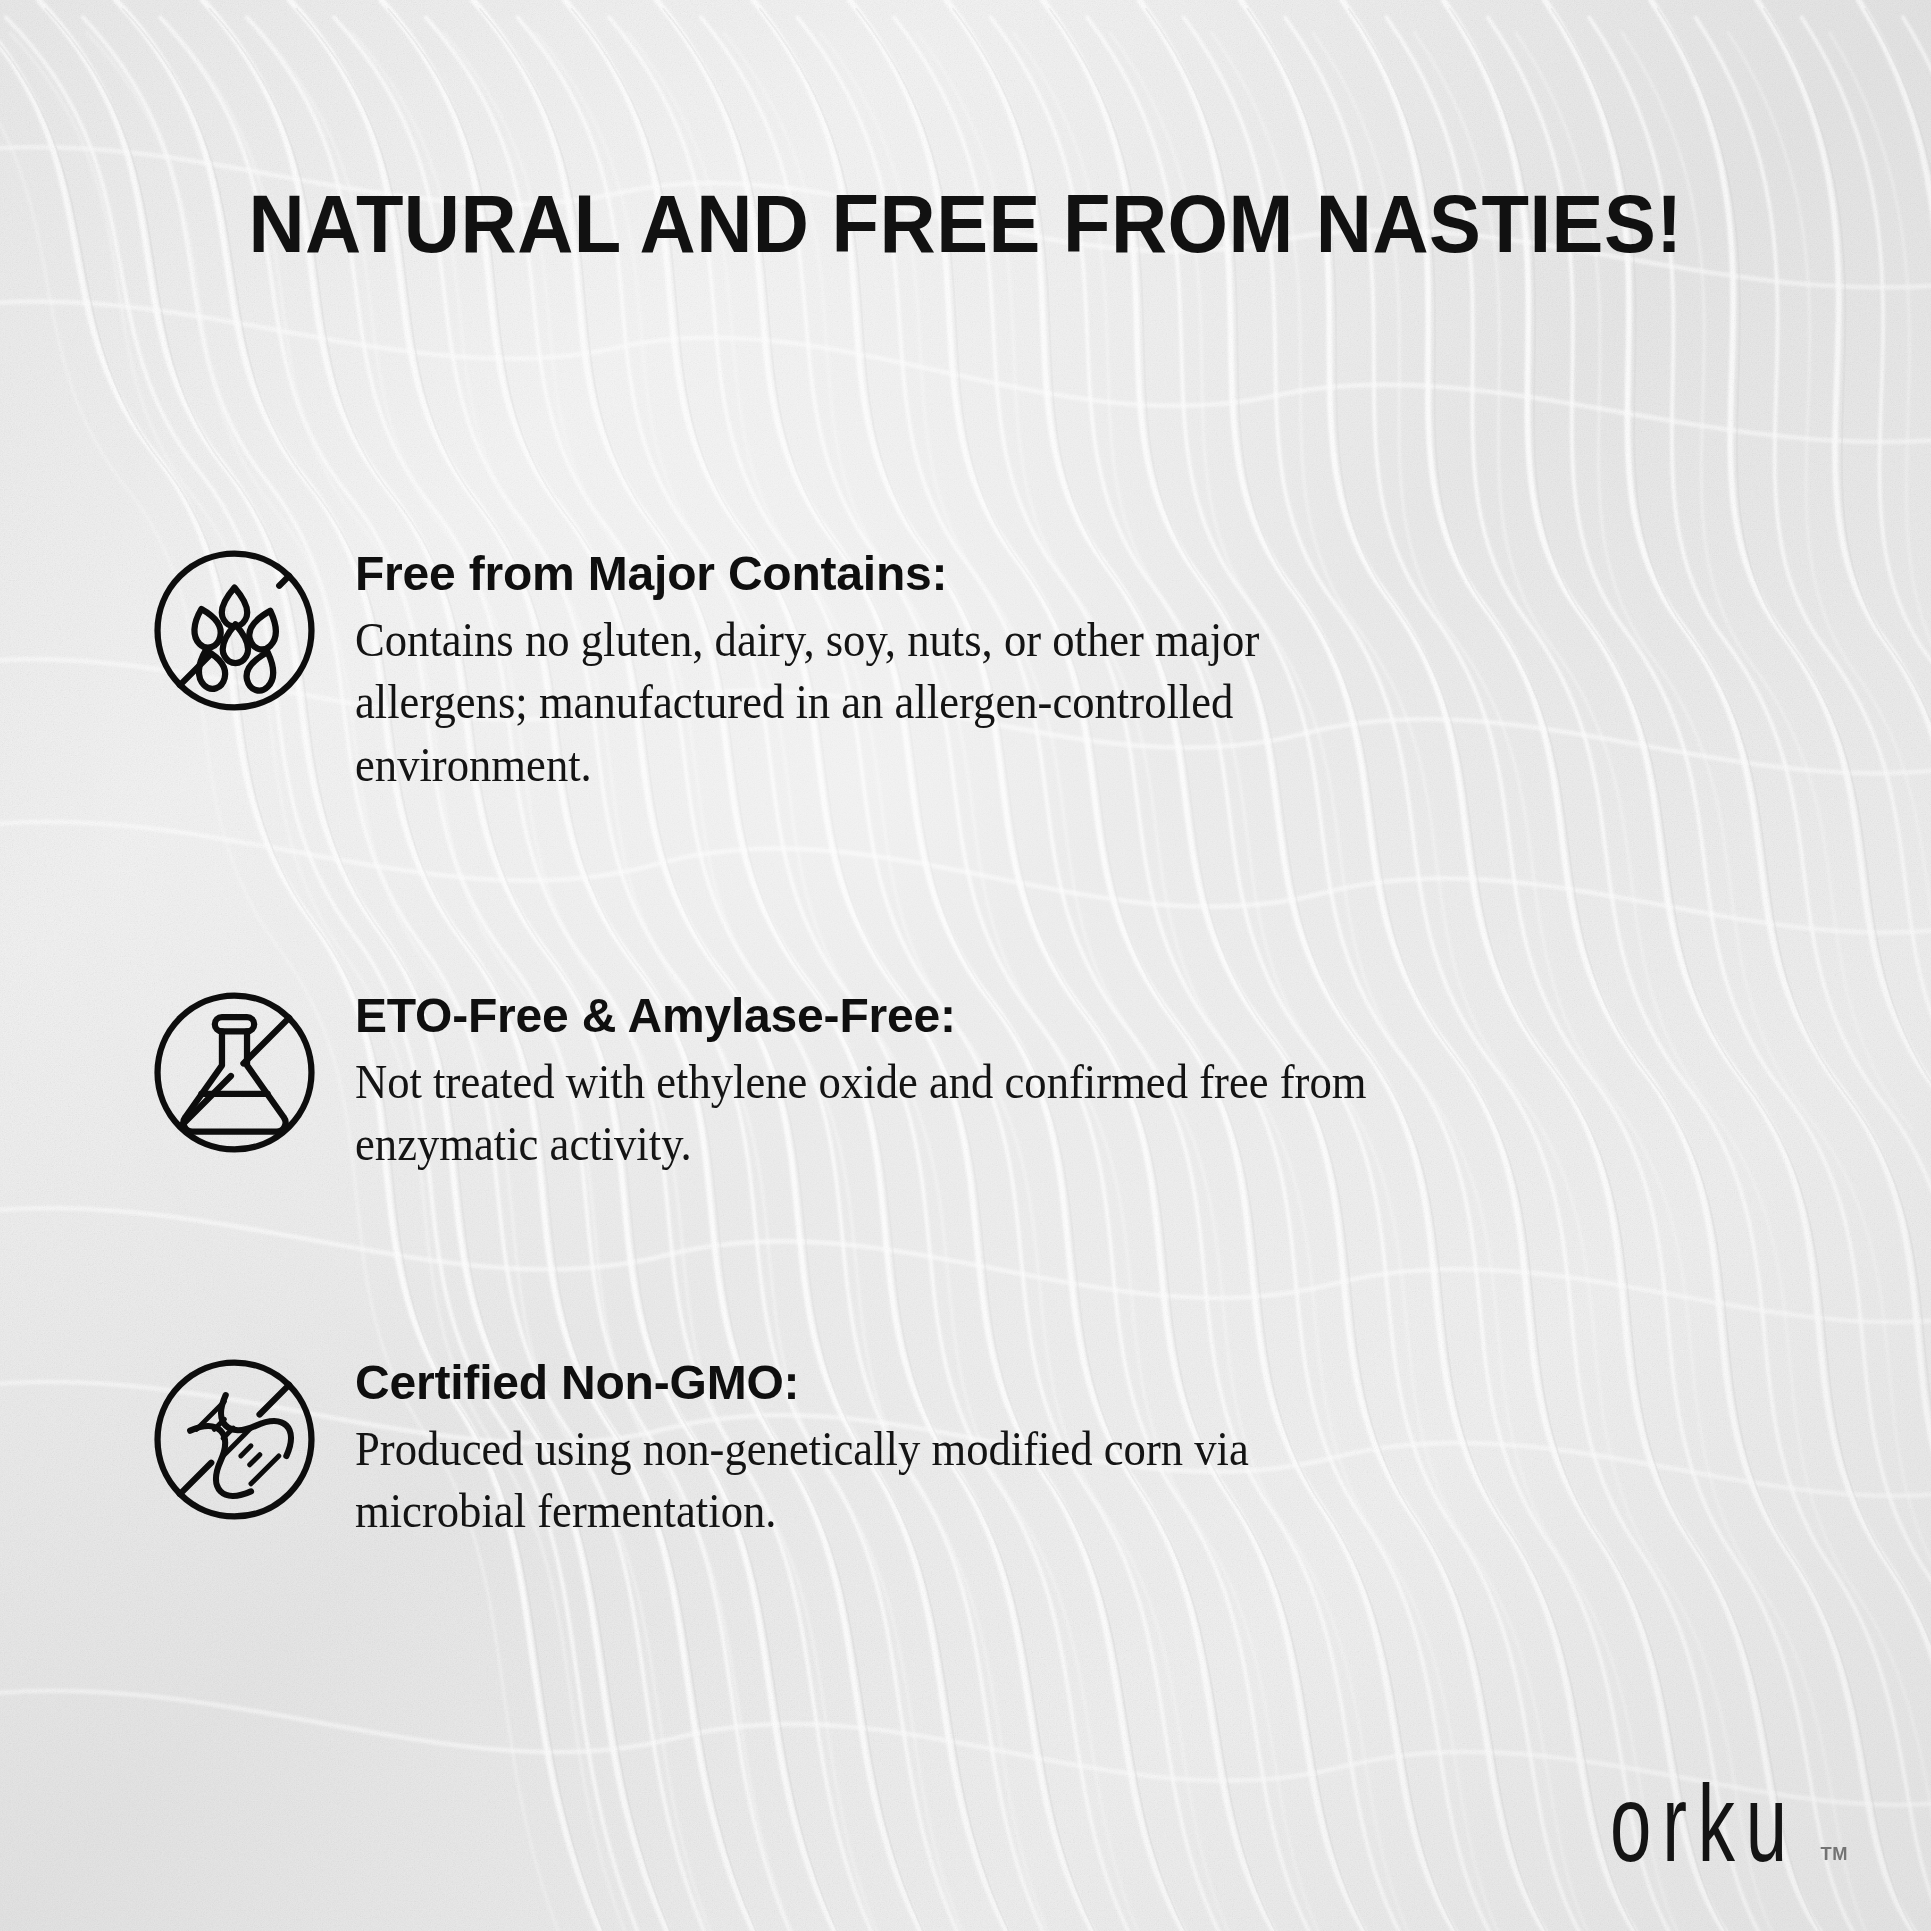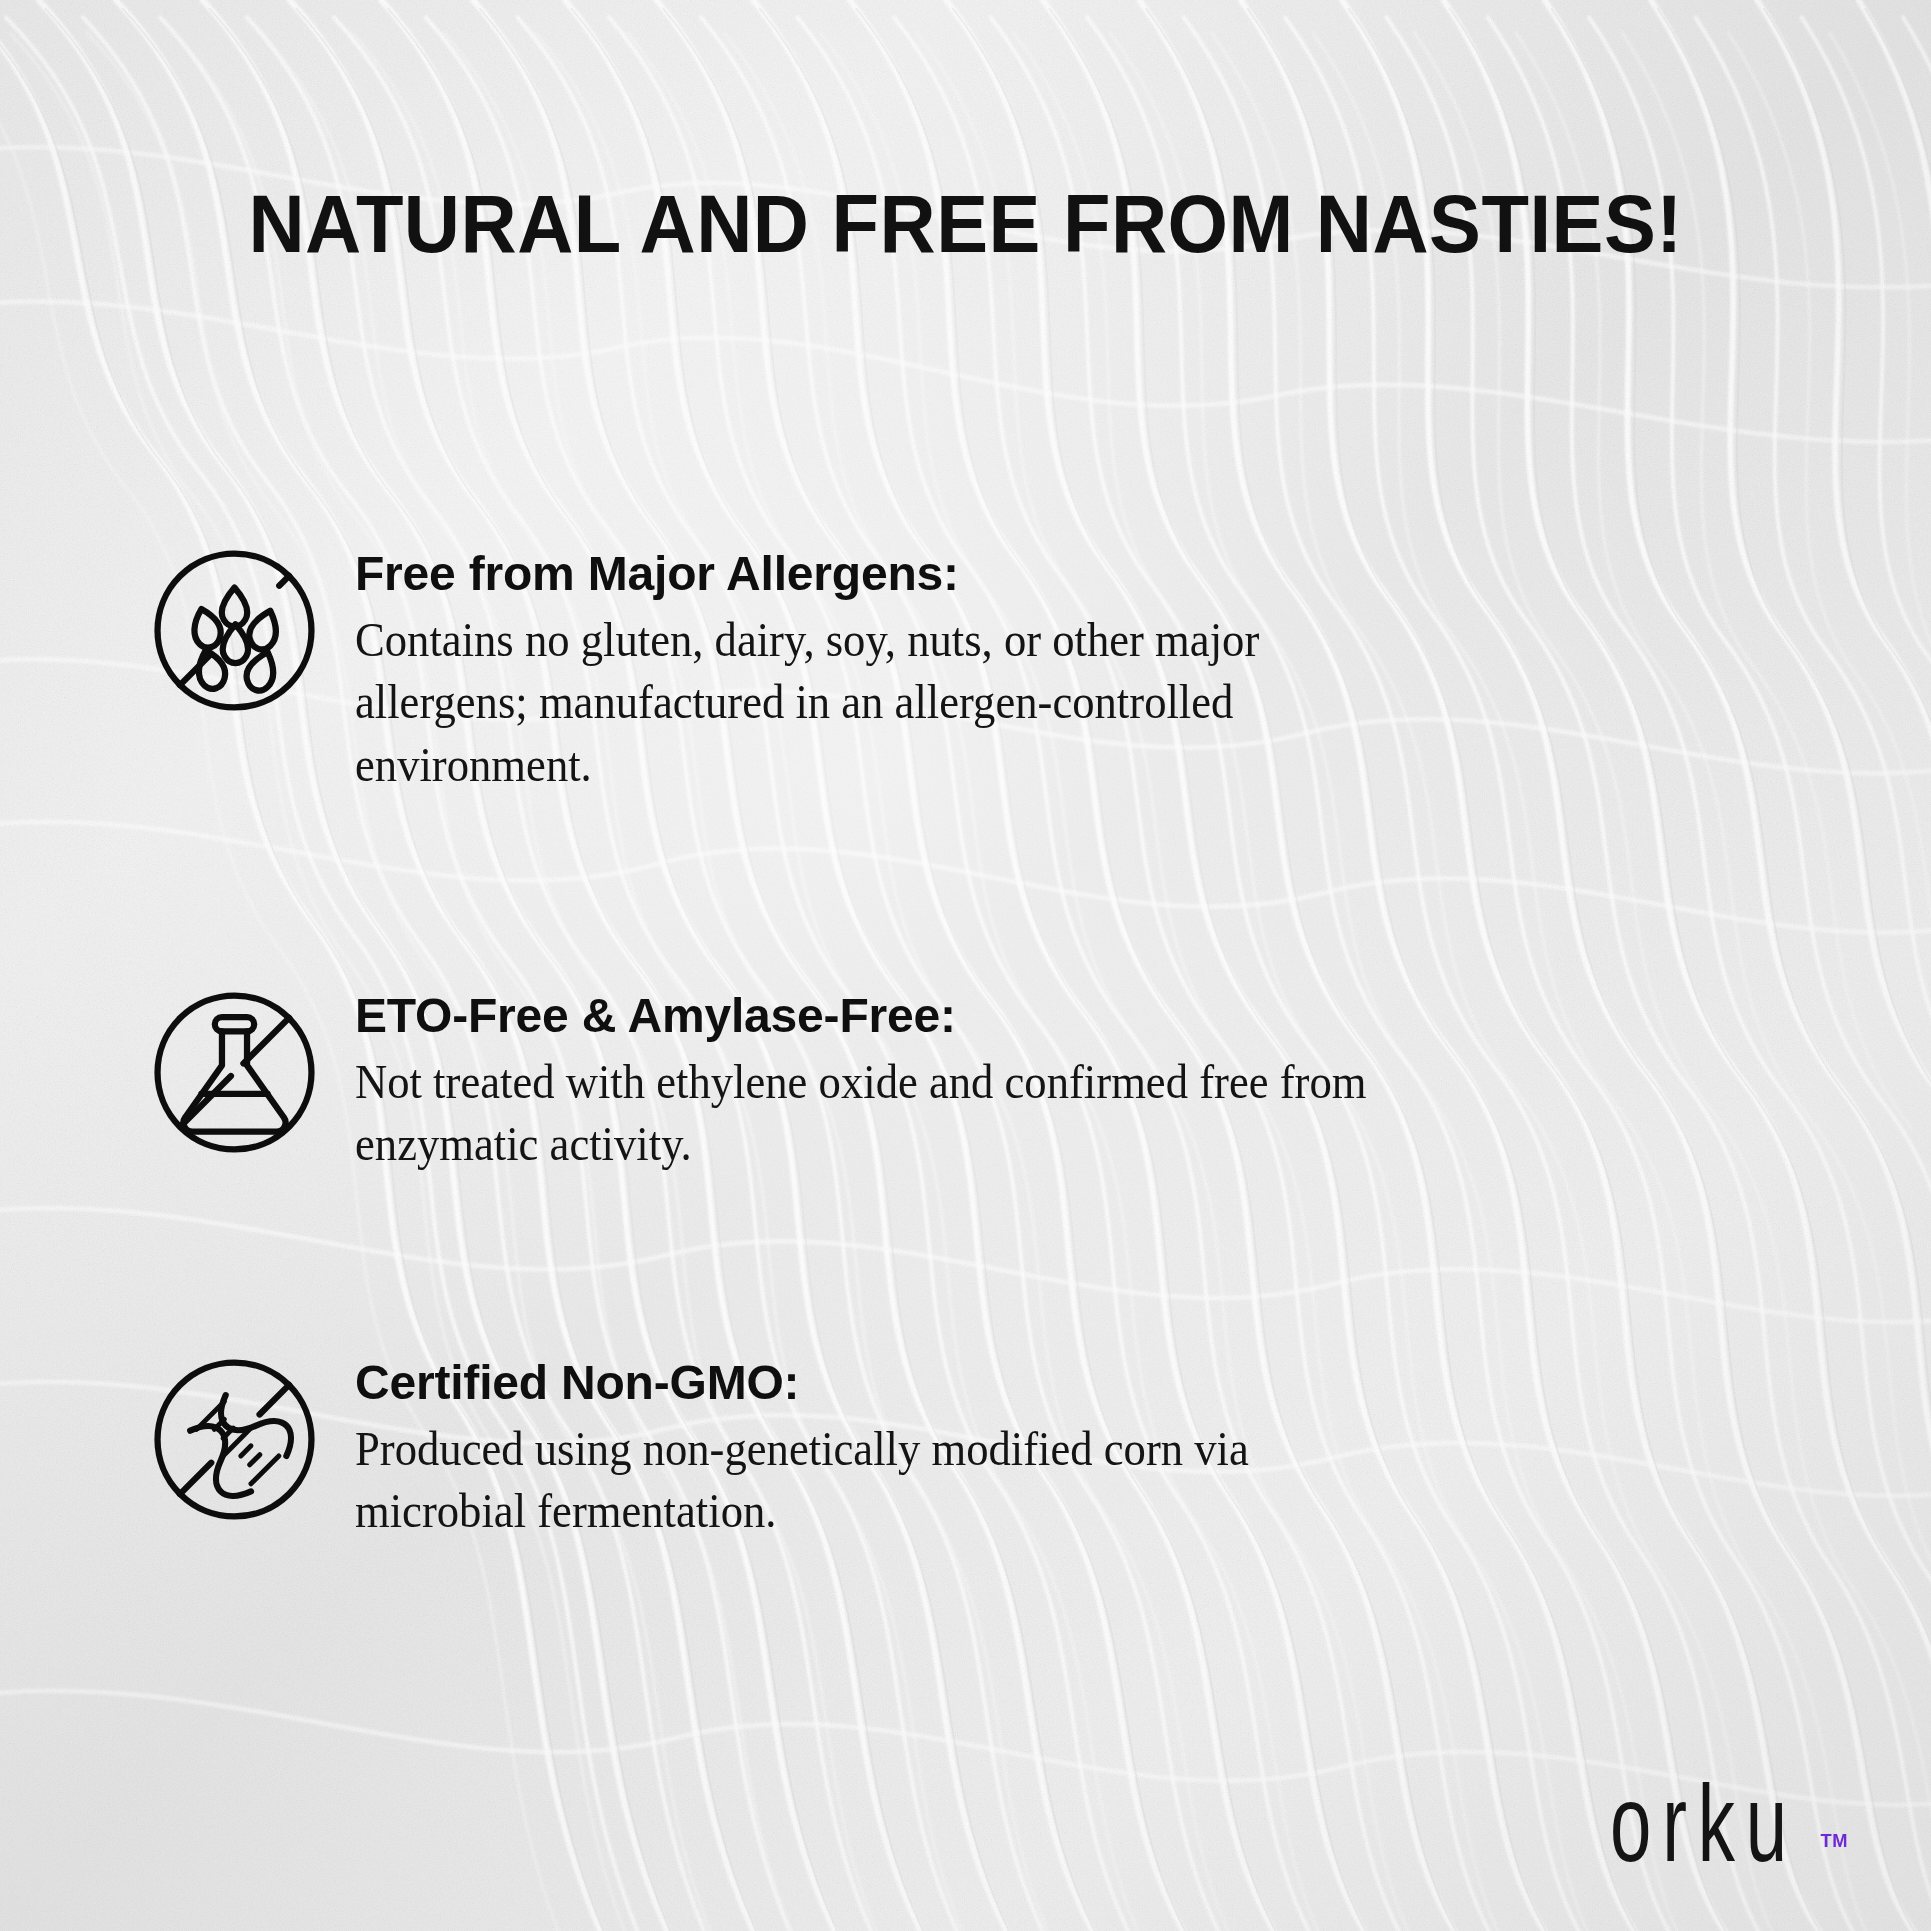--- a/index.html
+++ b/index.html
@@ -127,23 +127,23 @@
     letter-spacing: 13.5px;
     color: #141414;
     line-height: 0.95;
     transform: scaleY(1.18) scaleX(0.80);
     transform-origin: right bottom;
   }
   #brand-tm {
     font-family: "Liberation Sans", sans-serif;
     font-size: 18.3px;
     font-weight: 700;
-    color: #6d28d9;
+    color: #737373;
     margin-left: 1.9px;
-    margin-bottom: 23px;
+    margin-bottom: 10px;
     letter-spacing: 0.5px;
   }
 </style>
 </head>
 <body>
 
 <div id="canvas">
 
   <div id="bg-base"></div>
 
@@ -238,21 +238,21 @@
 
             <path d="M101 93 C 113 107 119 119 113 129 C 107 139 95 139 89 129 C 83 119 89 107 101 93 Z"></path>
 
             <path d="M68 122 C 84 131 92 141 89 153 C 86 165 74 169 66 161 C 58 153 58 139 68 122 Z"></path>
 
             <path d="M137 124 C 145 141 145 155 137 163 C 129 171 117 167 114 155 C 111 143 121 133 137 124 Z"></path>
           </g>
         </svg>
       </div>
       <div class="feature-text">
-        <div class="feature-heading">Free from Major Allergens:</div>
+        <div class="feature-heading">Free from Major Contains:</div>
         <div class="feature-body">Contains no gluten, dairy, soy, nuts, or other major allergens; manufactured in an allergen-controlled environment.</div>
       </div>
     </div>
 
     <div class="feature-row" id="feature-row-1">
       <div class="feature-icon">
         <svg viewBox="0 0 200 200" xmlns="http://www.w3.org/2000/svg" fill="none" stroke="#0d0d0d" stroke-width="7" stroke-linecap="round" stroke-linejoin="round">
           <circle cx="100" cy="100" r="86"></circle>
 
           <rect x="78" y="38" width="44" height="16" rx="8"></rect>

